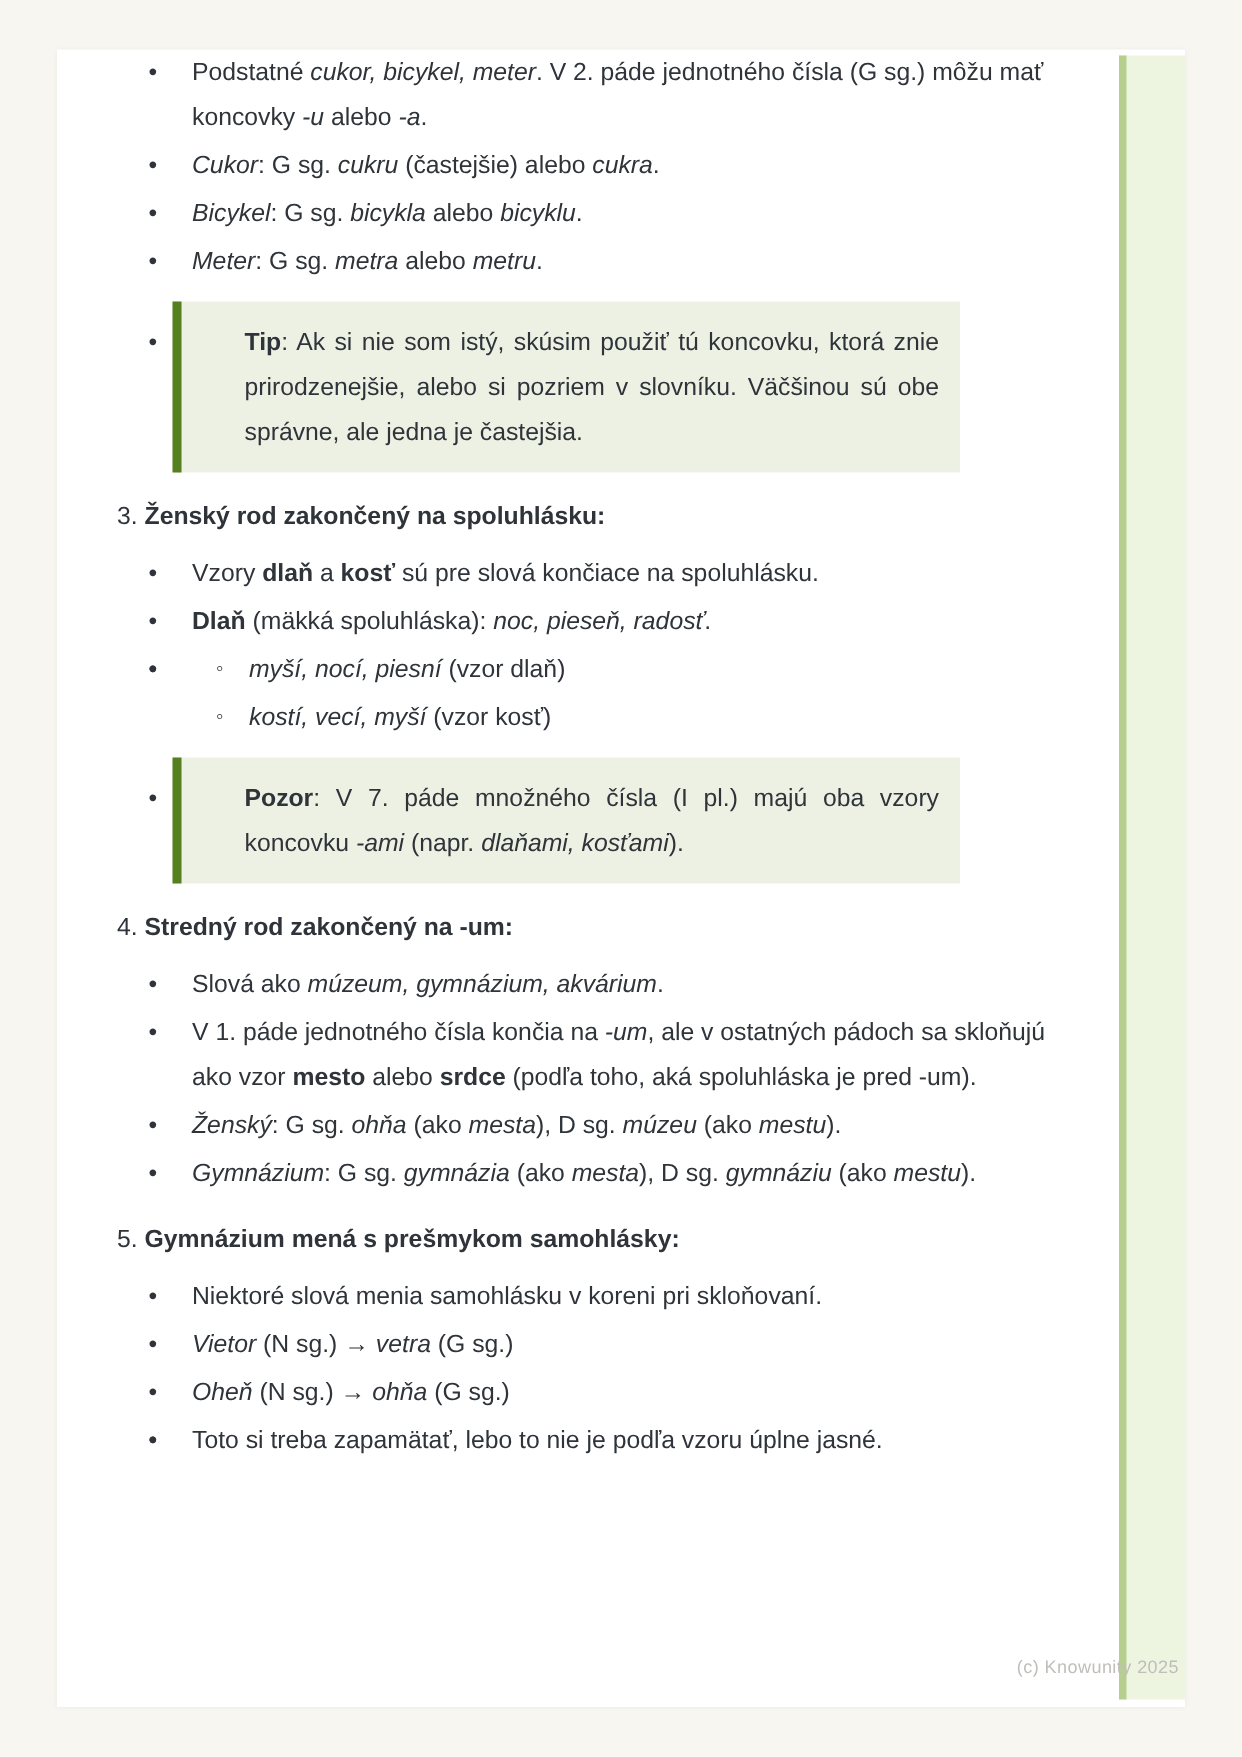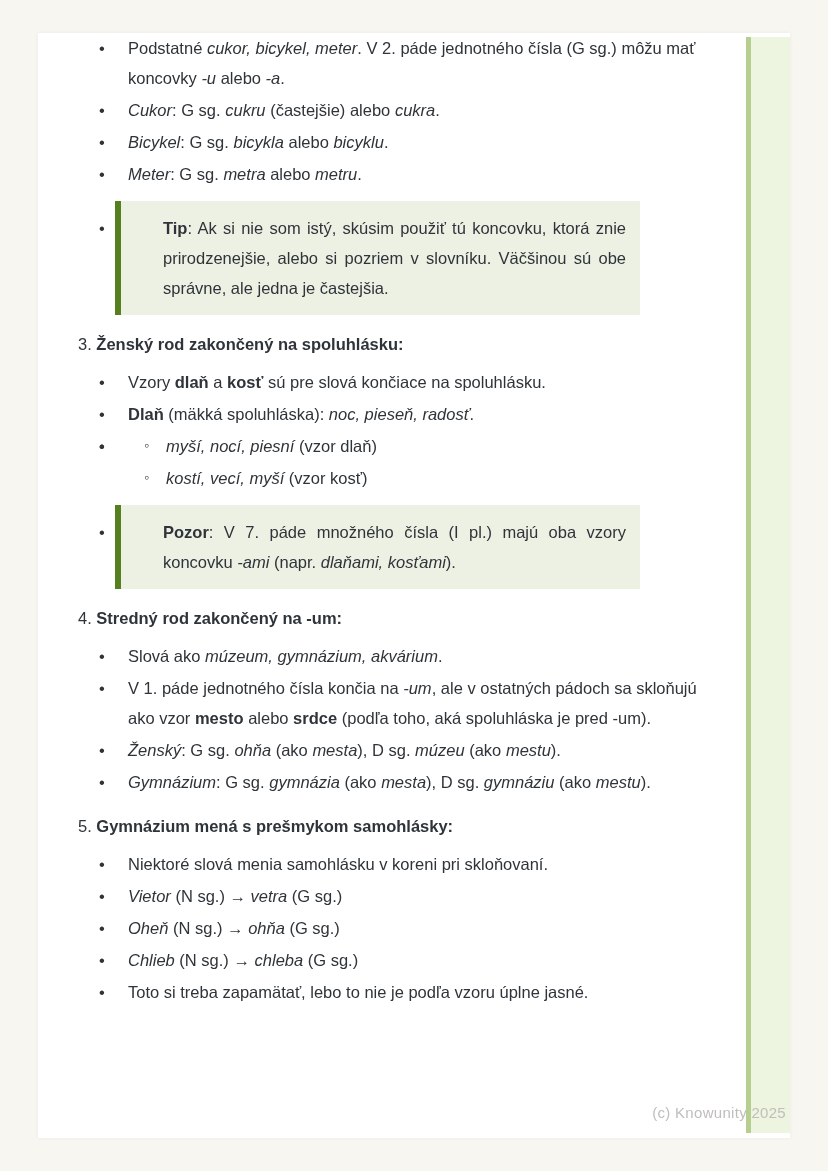--- a/index.html
+++ b/index.html
@@ -38,21 +38,21 @@
     background:var(--callout-bg,#edf1e4);
     border-left:6px solid var(--callout-border,#567f1f);
     padding:12px 14px 12px 42px;
     text-align:justify;
   }
   .callout > .mk{position:absolute;left:-22px;top:12px;}
   .seg-i{font-style:italic;}
   .seg-b{font-weight:bold;}
   .watermark{
     position:absolute;right:42px;top:1104px;
-    font-size:15px;letter-spacing:.3px;
+    font-size:12px;letter-spacing:.3px;
     color:var(--watermark,#c0beba);
     z-index:2;
   }
 </style>
 </head>
 <body style="--page-bg: #f7f6f1; --card-bg: #ffffff; --text: #2f343a; --callout-bg: #edf1e4; --callout-border: #567f1f; --panel-bg: #edf4e0; --panel-line: #b7cf8e; --watermark: #c0beba;">
 
 <div class="card">
   <div class="side"></div>
   <div class="content" id="content">
@@ -71,17 +71,17 @@
       <div class="callout"><span class="mk">•</span><span><span class="seg-b">Pozor</span><span class="seg-r">: V 7. páde množného čísla (I pl.) majú oba vzory koncovku </span><span class="seg-i">-ami</span><span class="seg-r"> (napr. </span><span class="seg-i">dlaňami, kosťami</span><span class="seg-r">).</span></span></div>
       <div class="h"><span class="num">4. </span><span class="ttl">Stredný rod zakončený na -um:</span></div>
       <div class="li1"><span class="mk">•</span><span><span class="seg-r">Slová ako </span><span class="seg-i">múzeum, gymnázium, akvárium</span><span class="seg-r">.</span></span></div>
       <div class="li1"><span class="mk">•</span><span><span class="seg-r">V 1. páde jednotného čísla končia na </span><span class="seg-i">-um</span><span class="seg-r">, ale v ostatných pádoch sa skloňujú ako vzor </span><span class="seg-b">mesto</span><span class="seg-r"> alebo </span><span class="seg-b">srdce</span><span class="seg-r"> (podľa toho, aká spoluhláska je pred -um).</span></span></div>
       <div class="li1"><span class="mk">•</span><span><span class="seg-i">Ženský</span><span class="seg-r">: G sg. </span><span class="seg-i">ohňa</span><span class="seg-r"> (ako </span><span class="seg-i">mesta</span><span class="seg-r">), D sg. </span><span class="seg-i">múzeu</span><span class="seg-r"> (ako </span><span class="seg-i">mestu</span><span class="seg-r">).</span></span></div>
       <div class="li1"><span class="mk">•</span><span><span class="seg-i">Gymnázium</span><span class="seg-r">: G sg. </span><span class="seg-i">gymnázia</span><span class="seg-r"> (ako </span><span class="seg-i">mesta</span><span class="seg-r">), D sg. </span><span class="seg-i">gymnáziu</span><span class="seg-r"> (ako </span><span class="seg-i">mestu</span><span class="seg-r">).</span></span></div>
       <div class="h"><span class="num">5. </span><span class="ttl">Gymnázium mená s prešmykom samohlásky:</span></div>
       <div class="li1"><span class="mk">•</span><span><span class="seg-r">Niektoré slová menia samohlásku v koreni pri skloňovaní.</span></span></div>
       <div class="li1"><span class="mk">•</span><span><span class="seg-i">Vietor</span><span class="seg-r"> (N sg.) → </span><span class="seg-i">vetra</span><span class="seg-r"> (G sg.)</span></span></div>
       <div class="li1"><span class="mk">•</span><span><span class="seg-i">Oheň</span><span class="seg-r"> (N sg.) → </span><span class="seg-i">ohňa</span><span class="seg-r"> (G sg.)</span></span></div>
-      <div class="li1"><span class="mk">•</span><span><span class="seg-i">Chlieb</span><span class="seg-r"> (N sg.) → </span><span class="seg-i">chleba</span><span class="seg-r"> (G sg.)</span></span></div>
+      <div class="li1"><span class="mk">•</span></div>
       <div class="li1"><span class="mk">•</span><span><span class="seg-r">Toto si treba zapamätať, lebo to nie je podľa vzoru úplne jasné.</span></span></div>
     </div>
 </div>
 <div class="watermark">(c) Knowunity 2025</div>
 
 </body></html>

